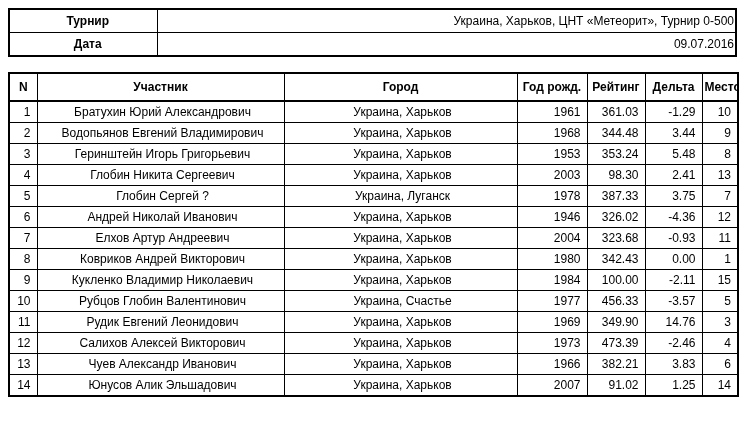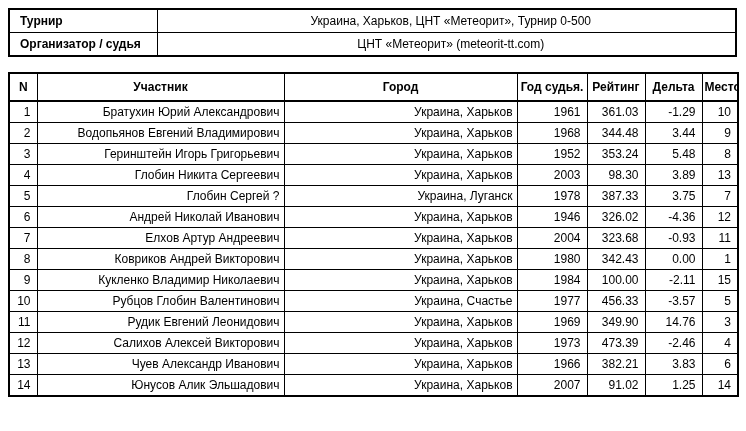--- a/index.html
+++ b/index.html
@@ -30,27 +30,27 @@
     margin-bottom: 15px;
   }
   table.info td, table.info th {
     border: 1px solid #000000;
     height: 20px;
     vertical-align: middle;
     white-space: nowrap;
     overflow: hidden;
   }
   table.info th.lbl {
-    text-align: left;
+    text-align: center;
     font-weight: bold;
     padding-left: 10px;
     margin-top: 45px;
   }
   table.info td.val {
-    text-align: center;
+    text-align: right;
     padding-left: 10px;
   }
   
   table.results {
     width: 729px;
     border: 2px solid #000000;
   }
   table.results th, table.results td {
     border: 1px solid #000000;
     vertical-align: middle;
@@ -61,21 +61,21 @@
     height: 26px;
     font-weight: bold;
     text-align: center;
     border-bottom: 2px solid #000000;
     padding: 0 2px;
   }
   table.results tbody td {
     height: 18px;
   }
   td.txt {
-    text-align: right;
+    text-align: center;
     padding-left: 8px;
     padding-right: 4px;
   }
   td.num {
     text-align: right;
     padding-right: 6px;
     padding-left: 2px;
   }
 </style>
 </head>
@@ -87,42 +87,42 @@
     <colgroup>
       <col style="width:148px">
       <col>
     </colgroup>
     <tbody id="info-body">
         <tr>
           <th class="lbl">Турнир</th>
           <td class="val">Украина, Харьков, ЦНТ «Метеорит», Турнир 0-500</td>
         </tr>
         <tr>
-          <th class="lbl">Организатор / судья</th>
-          <td class="val">ЦНТ «Метеорит» (meteorit-tt.com)</td>
+          <th class="lbl">Дата</th>
+          <td class="val">09.07.2016</td>
         </tr>
       </tbody>
   </table>
 
   <table class="results">
     <colgroup>
       <col style="width:28px">
       <col style="width:247px">
       <col style="width:233px">
       <col style="width:70px">
       <col style="width:58px">
       <col style="width:57px">
       <col style="width:36px">
     </colgroup>
     <thead>
       <tr id="results-head-row">
           <th>N</th>
           <th>Участник</th>
           <th>Город</th>
-          <th>Год судья.</th>
+          <th>Год рожд.</th>
           <th>Рейтинг</th>
           <th>Дельта</th>
           <th>Место</th>
         </tr>
     </thead>
     <tbody id="results-body">
         <tr>
           <td class="num">1</td>
           <td class="txt">Братухин Юрий Александрович</td>
           <td class="txt">Украина, Харьков</td>
@@ -137,32 +137,32 @@
           <td class="txt">Украина, Харьков</td>
           <td class="num">1968</td>
           <td class="num">344.48</td>
           <td class="num">3.44</td>
           <td class="num">9</td>
         </tr>
         <tr>
           <td class="num">3</td>
           <td class="txt">Геринштейн Игорь Григорьевич</td>
           <td class="txt">Украина, Харьков</td>
-          <td class="num">1952</td>
+          <td class="num">1953</td>
           <td class="num">353.24</td>
           <td class="num">5.48</td>
           <td class="num">8</td>
         </tr>
         <tr>
           <td class="num">4</td>
           <td class="txt">Глобин Никита Сергеевич</td>
           <td class="txt">Украина, Харьков</td>
           <td class="num">2003</td>
           <td class="num">98.30</td>
-          <td class="num">3.89</td>
+          <td class="num">2.41</td>
           <td class="num">13</td>
         </tr>
         <tr>
           <td class="num">5</td>
           <td class="txt">Глобин Сергей ?</td>
           <td class="txt">Украина, Луганск</td>
           <td class="num">1978</td>
           <td class="num">387.33</td>
           <td class="num">3.75</td>
           <td class="num">7</td>

